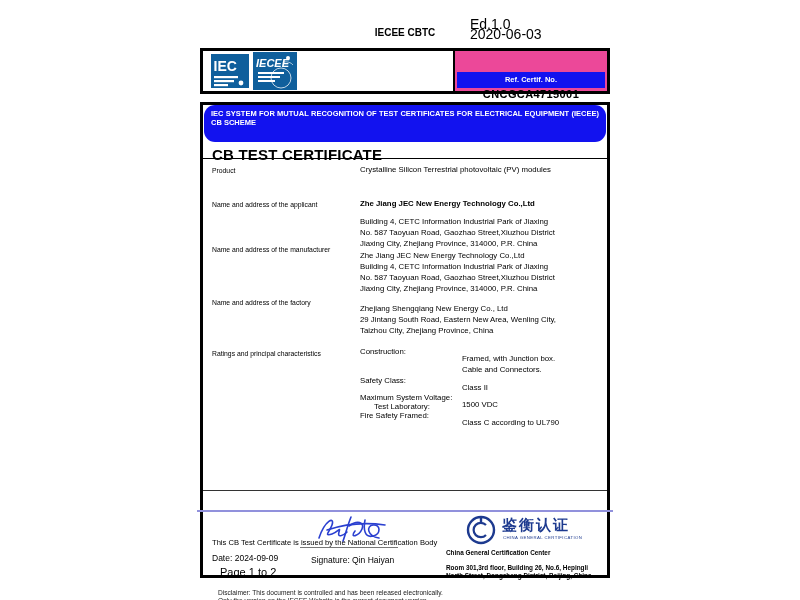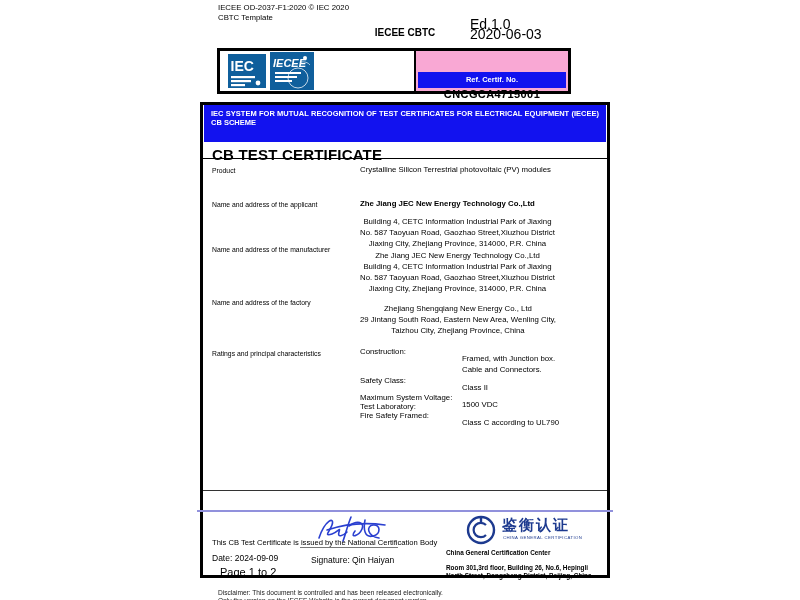--- a/index.html
+++ b/index.html
@@ -11,46 +11,46 @@
   .page { position:absolute; left:0; top:0; width:800px; height:600px; background:#fff; }
   .abs { position:absolute; }
   .pre { white-space:pre-line;margin-top:7px; }
 
   
   .meta-left  { left:218px; top:3px;  font-size:7.8px; line-height:9.5px; }
   .meta-right { left:470px; top:20px;  width:129px; text-align:left; font-size:14px; line-height:9.5px; }
   .doc-title  { left:200px; top:27px; width:410px; text-align:center; font-weight:bold; font-size:10px; }
 
   
-  .header-box { left:217px; top:48px; width:354px; height:46px; border:3px solid #000;
-                box-sizing:border-box; display:flex; background:#f9a8d4; }
+  .header-box { left:200px; top:48px; width:410px; height:46px; border:3px solid #000;
+                box-sizing:border-box; display:flex; background:#ec4899; }
   .logo-cell  { flex:1; position:relative; background:#fff; }
   .iec-logo   { position:absolute; left:8px;  top:3px; width:38px; height:34px; }
   .iecee-logo { position:absolute; left:50px; top:1px; width:44px; height:38px; }
   .ref-cell   { width:154px; border-left:2px solid #000; box-sizing:border-box;
                 display:flex; flex-direction:column; padding:2px; }
   .ref-bar    { background:#1212ef; color:#fff; text-align:center; font-weight:bold;
                 font-size:7.5px; padding:3px 0 4px;margin-top:19px; }
   .ref-no     { flex:1; display:flex; align-items:center; justify-content:center;
                 font-weight:bold; font-size:11px; letter-spacing:0.4px; }
 
   
   .body-box   { left:200px; top:102px; width:410px; height:476px; border:3px solid #000;
                 box-sizing:border-box; background:#fff; }
   .scheme-banner { left:204px; top:105px; width:402px; height:37px; background:#1212ef;
                 color:#fff; font-size:7.5px; font-weight:bold; line-height:9.3px;
-                padding:4px 7px; box-sizing:border-box; text-align:justify; }
+                padding:4px 7px; box-sizing:border-box; text-align:justify;border-radius:11px; }
   .cb-title   { left:212px; top:146px; font-size:15px; font-weight:bold; letter-spacing:0.2px; }
   .rule       { background:#000; height:1px; }
   .rule-title { left:203px; top:158px; width:404px; }
   .rule-issued{ left:203px; top:490px; width:404px; background:#333; }
   .rule-blue  { left:197px; top:510px; width:416px; height:2px; background:#9191dc; }
 
   .f-label    { font-size:6.8px; }
-  .f-value    { font-size:7.8px; line-height:11px;text-align:center; }
+  .f-value    { font-size:7.8px; line-height:11px; }
   .bold       { font-weight:bold; }
 
   .ratings-grid { display:grid; grid-template-columns:102px 1fr; font-size:7.8px; line-height:10.8px; }
 
   .lab-value  { font-size:7.8px; line-height:9.5px; width:118px; }
 
   .issued     { left:212px; top:495px; font-size:7.6px;margin-top:43px; }
 
   .date-text  { left:212px; top:553px; font-size:8.5px; }
   .page-info  { left:212px; top:566px; font-size:11px;padding-left:8px; }
@@ -64,24 +64,20 @@
   .ncb-name   { left:446px; top:549px; font-size:6.4px; font-weight:bold; line-height:7.9px; }
   .ncb-addr   { left:446px; top:557px; font-size:6.4px; font-weight:bold; line-height:7.9px; }
 
   .disclaimer { left:218px; top:582px; font-size:6.6px; line-height:7.6px; color:#1a1a1a; }
 </style>
 </head>
 <body>
 
 <div class="page">
 
-  <div class="abs meta-left">
-    <div>IECEE OD-2037-F1:2020 © IEC 2020</div>
-    <div>CBTC Template</div>
-  </div>
   <div class="abs meta-right">
     <div>Ed.1.0</div>
     <div>2020-06-03</div>
   </div>
   <div class="abs doc-title">IECEE CBTC</div>
 
   <div class="abs header-box">
     <div class="logo-cell">
       <svg class="iec-logo" viewBox="0 0 38 34" xmlns="http://www.w3.org/2000/svg">
         <rect x="0" y="0" width="38" height="34" fill="#0f5f9c"></rect>
@@ -141,21 +137,21 @@
     <span class="pre">Framed, with Junction box.
 Cable and Connectors.</span>
     <span>Safety Class:</span>
     <span class="pre">Class II</span>
     <span>Maximum System Voltage:</span>
     <span class="pre">1500 VDC</span>
     <span>Fire Safety Framed:</span>
     <span class="pre">Class C according to UL790</span>
   </div>
 
-  <div class="abs f-value" style="left:360px; top:401px;">Test Laboratory:</div>
+  <div class="abs f-value" style="left:374px; top:401px;">Test Laboratory:</div>
 
   <div class="abs rule rule-issued"></div>
   <div class="abs issued">This CB Test Certificate is issued by the National Certification Body</div>
   <div class="abs rule-blue"></div>
 
   <div class="abs date-text">Date: 2024-09-09</div>
   <div class="abs page-info">Page 1 to 2</div>
 
   <svg class="abs sig-img" viewBox="0 0 95 33" xmlns="http://www.w3.org/2000/svg">
     <g fill="none" stroke="#2a3fd0" stroke-width="1.6" stroke-linecap="round">

